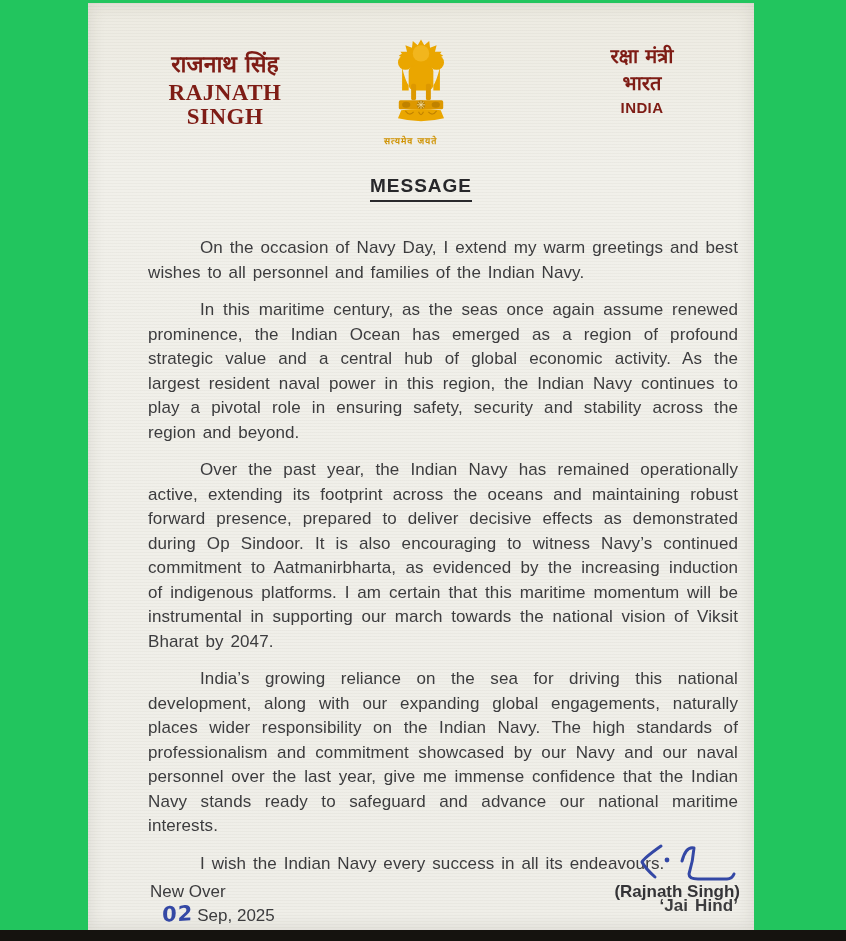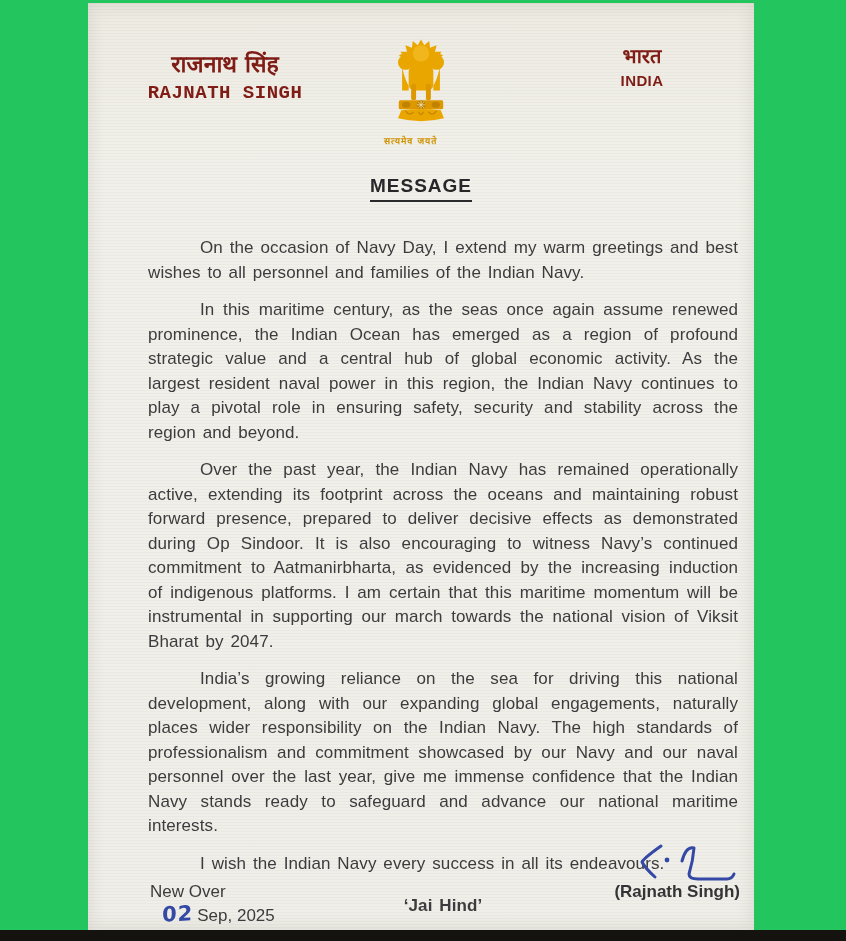--- a/index.html
+++ b/index.html
@@ -43,22 +43,22 @@
     text-align: center;
     color: #7e1c15;
   }
   .name-hi {
     font-family: "DejaVu Sans", sans-serif;
     font-size: 23px;
     font-weight: bold;
     line-height: 30px;
   }
   .name-en {
-    font-family: Liberation Mono, monospace;
-    font-size: 19px;
+    font-family: Liberation Serif, serif;
+    font-size: 23px;
     font-weight: bold;
     letter-spacing: 0.5px;
     line-height: 24px;
     margin-top: 2px;
   }
   .emblem-block {
     position: absolute;
     left: 50%;
     transform: translateX(-50%);
     top: 34px;
@@ -120,21 +120,21 @@
     line-height: 24.5px;
     text-align: justify;
     letter-spacing: 0.1px;
     word-spacing: 2px;
   }
   .letter-body p {
     margin: 0 0 13px 0;
     text-indent: 52px;
   }
   .closing {
-    text-align: center;
+    text-align: right;
     font-weight: bold;
     text-indent: 0 !important;
     margin-top: 18px !important;
   }
   
   .signature {
     position: absolute;
     left: 540px;
     top: 836px;
   }
@@ -217,20 +217,21 @@
 
             <path d="M21,88 Q45,85 69,88 L73,98 Q45,105 17,98 Z"></path>
             <path d="M26,89 Q31,96 36,90 M42,90 Q45,97 48,90 M54,90 Q59,96 64,89" fill="none" stroke="#c08200" stroke-width="1.4"></path>
           </g>
         </svg>
       </span>
       <div class="emblem-motto">सत्यमेव जयते</div>
     </div>
 
     <div class="office-block">
+      <div class="office-hi">रक्षा मंत्री</div>
       <div class="office-hi">भारत</div>
       <div class="office-en">INDIA</div>
     </div>
 
     <div class="msg-heading">
       <span>MESSAGE</span>
     </div>
 
     <div class="letter-body">
       <p>On the occasion of Navy Day, I extend my warm greetings and best wishes to all personnel and families of the Indian Navy.</p>

